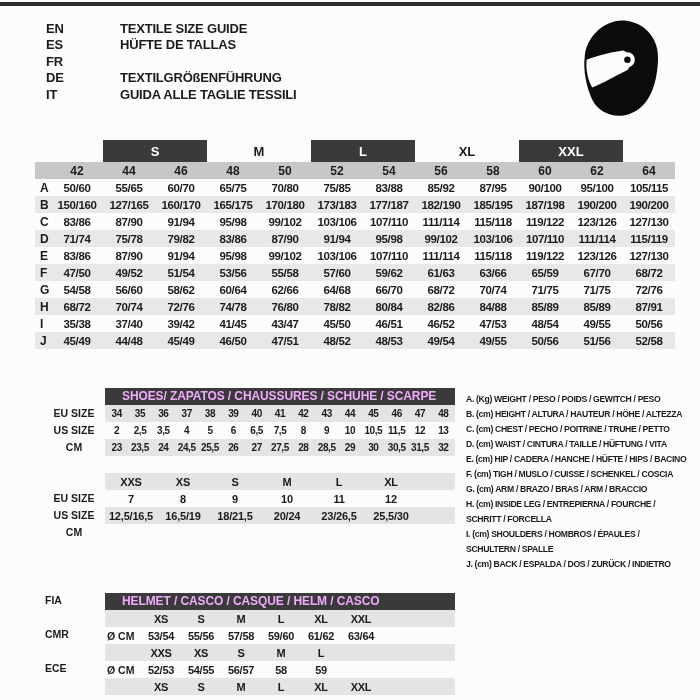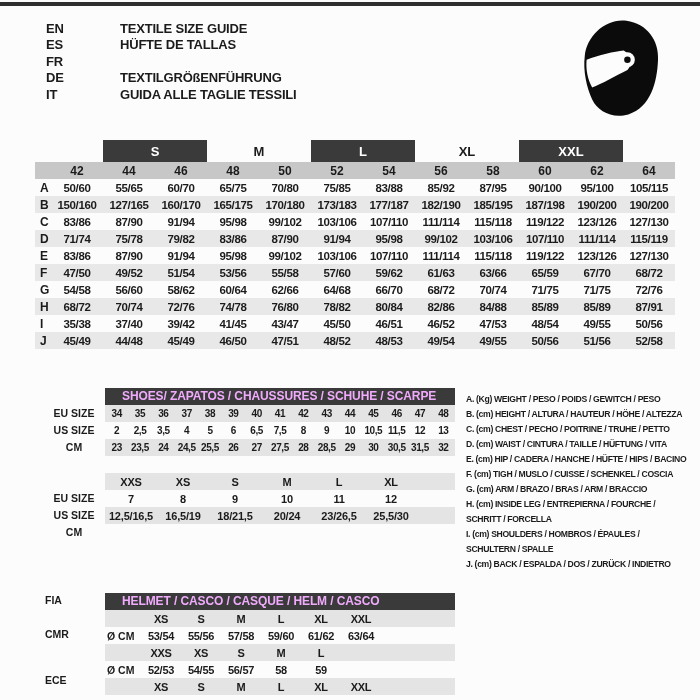--- a/index.html
+++ b/index.html
@@ -46,21 +46,21 @@
   .hcell{text-align:center;font-size:11px;letter-spacing:-0.3px;}
   .hunit{font-size:10.5px;padding-left:2px;white-space:nowrap;}
 
   
   .row-labels{position:absolute;left:45px;width:58px;text-align:center;}
   .row-labels.flow{padding-top:17px;}
   .row-label{height:17px;line-height:17px;font-size:10.5px;}
   .helm-labels .row-label{position:absolute;left:0;}
   .helm-labels .row-label:nth-child(1){top:34px;}
   .helm-labels .row-label:nth-child(2){top:68px;}
-  .helm-labels .row-label:nth-child(3){top:114px;}
+  .helm-labels .row-label:nth-child(3){top:102px;}
 
   
   .legend{position:absolute;left:466px;top:392px;width:236px;
     transform:scaleX(0.96);transform-origin:left top;}
   .legend-line{font-size:9px;line-height:15px;white-space:nowrap;letter-spacing:-0.35px;}
 </style>
 </head>
 <body>
 
 <div class="top-bar"></div>

